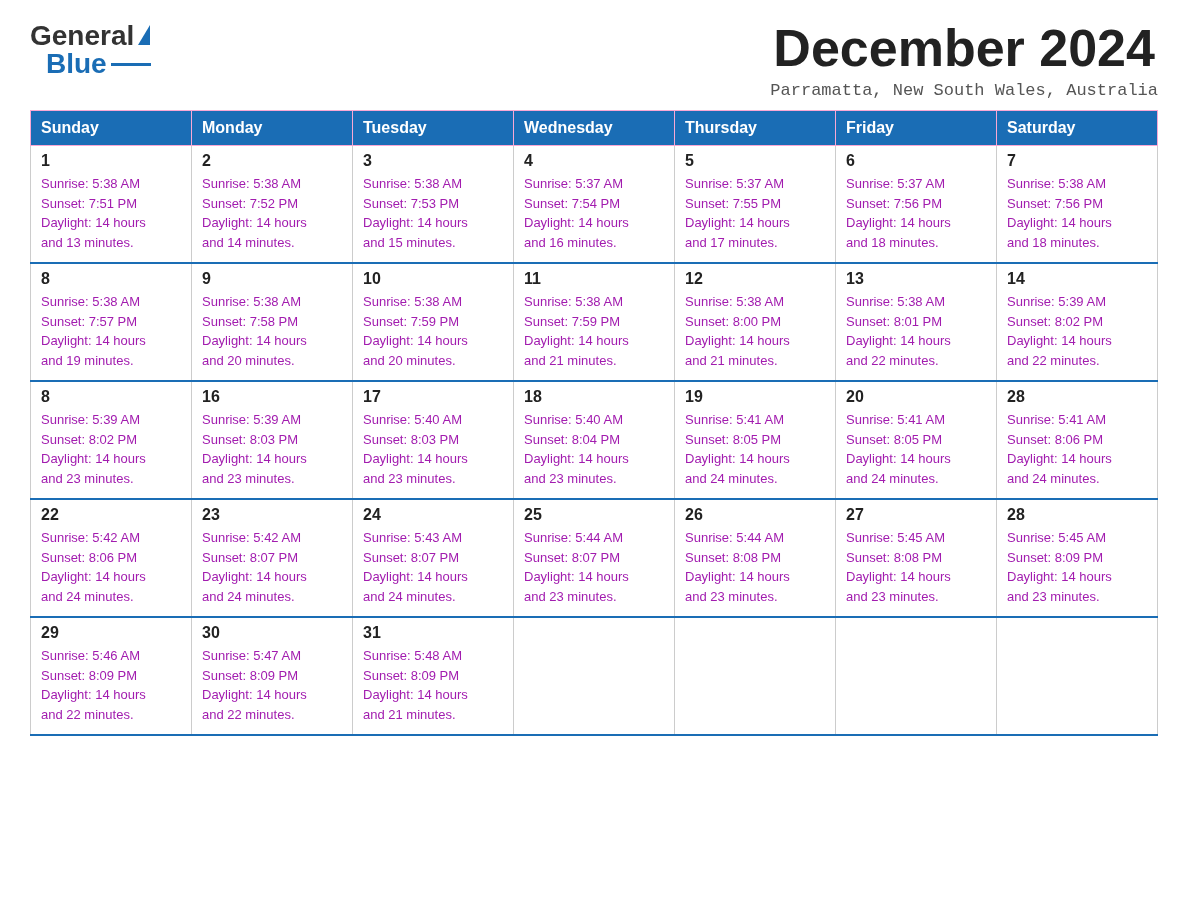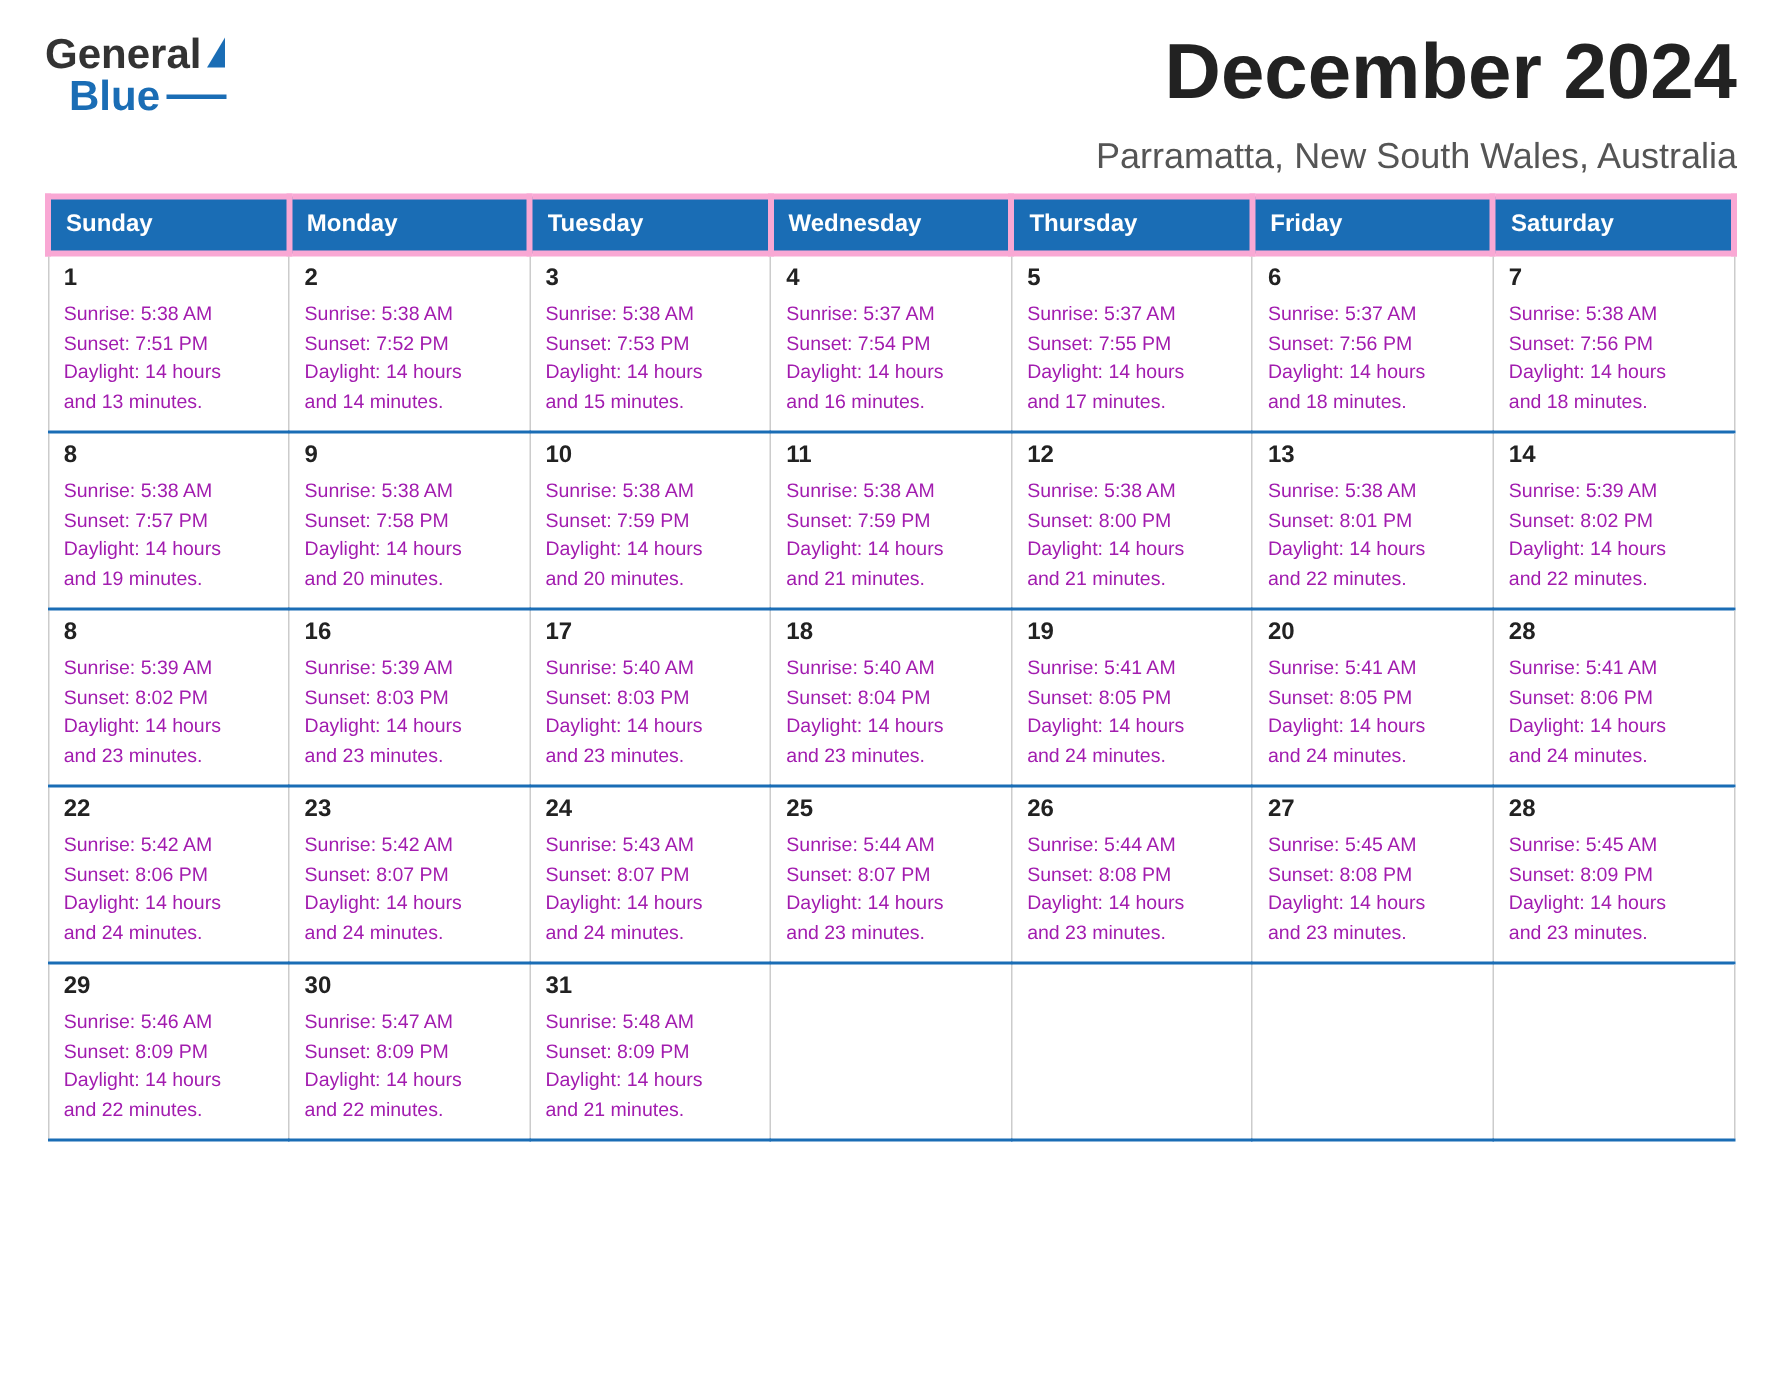--- a/index.html
+++ b/index.html
@@ -34,46 +34,47 @@
     .logo-triangle {
       width: 0;
       height: 0;
       border-left: 12px solid transparent;
       border-right: 0px solid transparent;
       border-bottom: 20px solid #1a6db5;
       margin-left: 2px;
       margin-bottom: 2px;
     }
     .title-section {
-      text-align: right;
+      text-align: center;
     }
     .month-title {
       font-size: 52px;
       font-weight: bold;
       color: #222;
       line-height: 1.1;
     }
     .subtitle {
-      font-size: 24px;
+      font-size: 17px;
       color: #555;
-      margin-top: 14px;
+      margin-top: 4px;
+      font-family: Liberation Mono, monospace;
     }
     .calendar {
       width: 100%;
       border-collapse: collapse;
       margin-top: 10px;
     }
     .calendar thead tr th {
       background-color: #1a6db5;
       color: #fff;
       font-size: 16px;
       font-weight: bold;
       padding: 8px 10px;
       text-align: left;
-      border: 4px solid #f9a8d4;
+      border: 1px solid #f9a8d4;
     }
     .calendar tbody tr td {
       vertical-align: top;
       padding: 6px 10px 10px 10px;
       border: 1px solid #ccc;
       font-size: 13px;
       color: #333;
       width: 14.28%;
     }
     .day-number {

